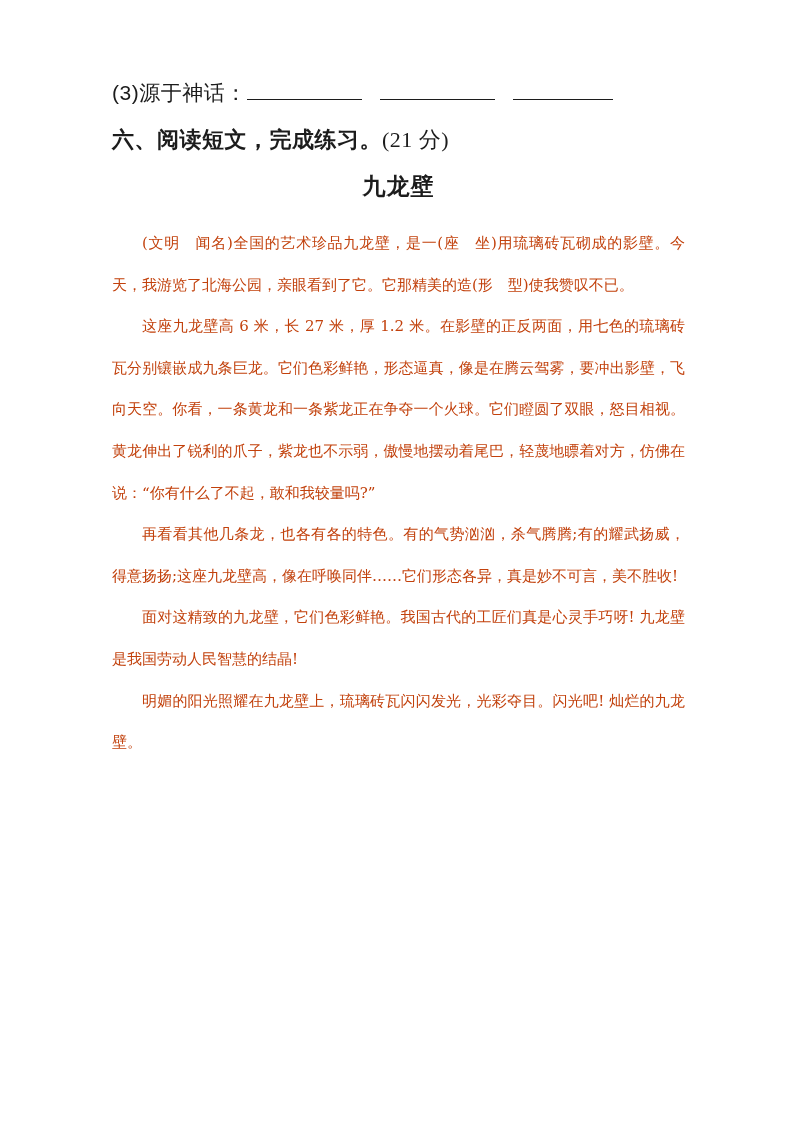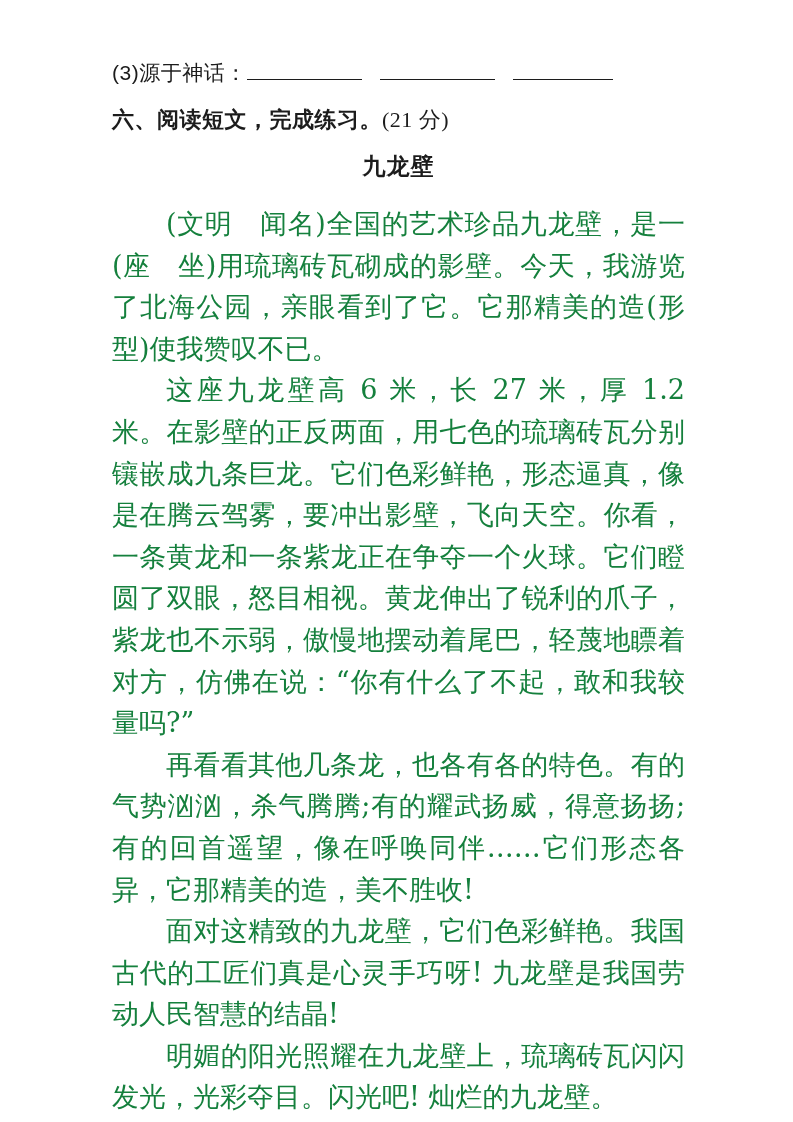--- a/index.html
+++ b/index.html
@@ -6,21 +6,21 @@
     margin: 0;
     padding: 0;
     background: #ffffff;
   }
   .page {
     position: relative;
     width: 793px;
     height: 1122px;
     background: #ffffff;
     box-sizing: border-box;
-    padding: 52px 108px 0 112px;
+    padding: 72px 108px 0 112px;
     color: #1c1c1c;
     overflow: hidden;
   }
   
   .q-line {
     font-family: "Liberation Sans", sans-serif;
     font-size: 21px;
     line-height: 42px;
     white-space: nowrap;
   }
@@ -62,43 +62,43 @@
     line-height: 42px;
     letter-spacing: 1px;
   }
   
   .article-body {
     margin-top: 2px;
   }
   .body-para {
     margin: 0;
     font-family: "DejaVu Serif", "Liberation Serif", serif;
-    font-size: 27px;
+    font-size: 15px;
     line-height: 41.6px;
     text-align: justify;
     text-indent: 2em;
-    color: #15803d;
+    color: #c2410c;
   }
 </style>
 </head>
 <body>
 
 <div class="page">
 
   <div class="q-line">
     <span class="q-label">(3)源于神话：</span><span class="blank"></span><span class="blank"></span><span class="blank short"></span>
   </div>
 
   <div class="section-header">
     <span class="hdr-cn">六、阅读短文，完成练习。</span><span class="hdr-score">(21 分)</span>
   </div>
 
   <h2 class="article-title">九龙壁</h2>
 
   <div class="article-body">
     <p class="body-para">(文明　闻名)全国的艺术珍品九龙壁，是一(座　坐)用琉璃砖瓦砌成的影壁。今天，我游览了北海公园，亲眼看到了它。它那精美的造(形　型)使我赞叹不已。</p>
     <p class="body-para">这座九龙壁高 6 米，长 27 米，厚 1.2 米。在影壁的正反两面，用七色的琉璃砖瓦分别镶嵌成九条巨龙。它们色彩鲜艳，形态逼真，像是在腾云驾雾，要冲出影壁，飞向天空。你看，一条黄龙和一条紫龙正在争夺一个火球。它们瞪圆了双眼，怒目相视。黄龙伸出了锐利的爪子，紫龙也不示弱，傲慢地摆动着尾巴，轻蔑地瞟着对方，仿佛在说：“你有什么了不起，敢和我较量吗?”</p>
-    <p class="body-para">再看看其他几条龙，也各有各的特色。有的气势汹汹，杀气腾腾;有的耀武扬威，得意扬扬;有的回首遥望，像在呼唤同伴……它们形态各异，它那精美的造，美不胜收!</p>
+    <p class="body-para">再看看其他几条龙，也各有各的特色。有的气势汹汹，杀气腾腾;有的耀武扬威，得意扬扬;这座九龙壁高，像在呼唤同伴……它们形态各异，真是妙不可言，美不胜收!</p>
     <p class="body-para">面对这精致的九龙壁，它们色彩鲜艳。我国古代的工匠们真是心灵手巧呀! 九龙壁是我国劳动人民智慧的结晶!</p>
     <p class="body-para">明媚的阳光照耀在九龙壁上，琉璃砖瓦闪闪发光，光彩夺目。闪光吧! 灿烂的九龙壁。</p>
   </div>
 
 </div>
 
 </body></html>

